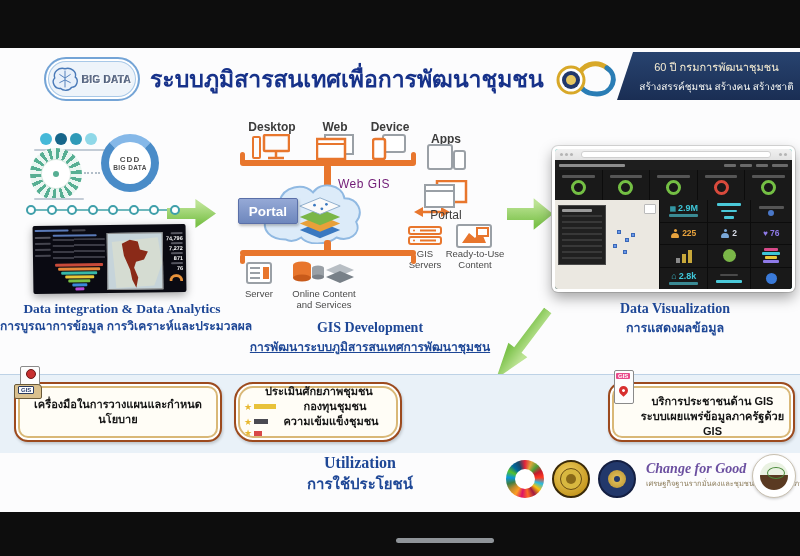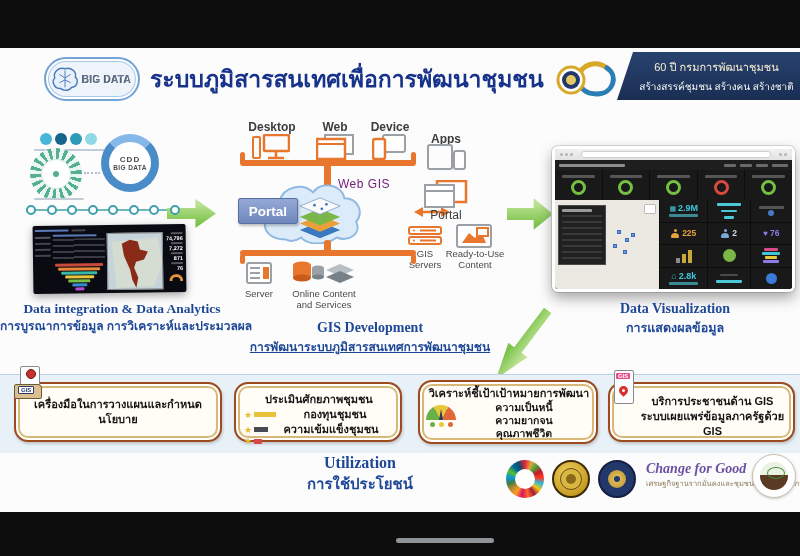--- a/index.html
+++ b/index.html
@@ -491,21 +491,21 @@
     <div class="abs ubox ctr" style="left:14px;top:334px;width:208px;height:60px;">
       <div class="abs" style="left:-4px;top:-18px;width:42px;height:40px;">
         <div class="doc-icon" style="left:8px;top:0;"></div>
         <div style="position:absolute;left:14px;top:3px;width:8px;height:8px;border-radius:50%;background:#c83030;border:1px solid #6a1818;"></div>
         <div class="gis-folder" style="left:2px;top:18px;"></div>
         <span class="gis-tag" style="left:6px;top:20px;background:#fff;border:1px solid #2a3a5e;color:#22386b;">GIS</span>
       </div>
       <div class="btxt" style="font-size:11px;padding:0 8px;">เครื่องมือในการวางแผนและกำหนดนโยบาย</div>
     </div>
 
-    <div class="abs ubox" style="left:234px;top:334px;width:168px;height:60px;padding:8px 6px 0 8px;box-sizing:border-box;">
+    <div class="abs ubox" style="left:234px;top:334px;width:168px;height:60px;padding:0 6px 0 8px;box-sizing:border-box;border-radius:19px;">
       <div class="btxt" style="font-size:11px;">ประเมินศักยภาพชุมชน</div>
       <div class="row" style="align-items:center;">
         <div class="starline">
           <span class="star">★</span>
           <div style="width:22px;height:5px;background:#e8c23a;"></div>
         </div>
         <div class="btxt" style="flex:1;font-size:11px;">กองทุนชุมชน</div>
       </div>
       <div class="row" style="align-items:center;">
         <div class="starline">
@@ -513,38 +513,20 @@
           <div style="width:14px;height:5px;background:#4a4a52;"></div>
         </div>
         <div class="btxt" style="flex:1;font-size:11px;">ความเข้มแข็งชุมชน</div>
       </div>
       <div class="starline">
         <span class="star">★</span>
         <div style="width:8px;height:5px;background:#d84848;"></div>
       </div>
     </div>
 
-    <div class="abs ubox" style="left:418px;top:332px;width:180px;height:64px;padding:4px 4px 0 6px;box-sizing:border-box;">
-      <div class="btxt" style="font-size:11px;">วิเคราะห์ชี้เป้าเป้าหมายการพัฒนา</div>
-      <div class="row">
-        <div class="col" style="align-items:center;padding-top:4px;">
-          <div class="gauge"></div>
-          <div class="gdots">
-            <div style="background:#6ab048;"></div>
-              <div style="background:#e8c83a;"></div>
-              <div style="background:#e06838;"></div>
-          </div>
-        </div>
-        <div class="col" style="flex:1;">
-          <div class="btxt" style="font-size:10.5px;line-height:13px;">ความเป็นหนี้</div>
-          <div class="btxt" style="font-size:10.5px;line-height:13px;">ความยากจน</div>
-          <div class="btxt" style="font-size:10.5px;line-height:13px;">คุณภาพชีวิต</div>
-        </div>
-      </div>
-    </div>
 
     <div class="abs ubox" style="left:608px;top:334px;width:187px;height:60px;padding:10px 4px 0 26px;box-sizing:border-box;">
       <div class="abs" style="left:4px;top:-14px;width:26px;height:40px;">
         <div class="doc-icon" style="left:0;top:0;height:34px;"></div>
         <span class="gis-tag" style="left:2px;top:3px;background:#e84a8a;color:#fff;">GIS</span>
         <div class="pin" style="left:5px;top:16px;"></div>
       </div>
       <div class="btxt" style="font-size:11px;">บริการประชาชนด้าน GIS</div>
       <div class="btxt" style="font-size:11px;">ระบบเผยแพร่ข้อมูลภาครัฐด้วย GIS</div>
     </div>

